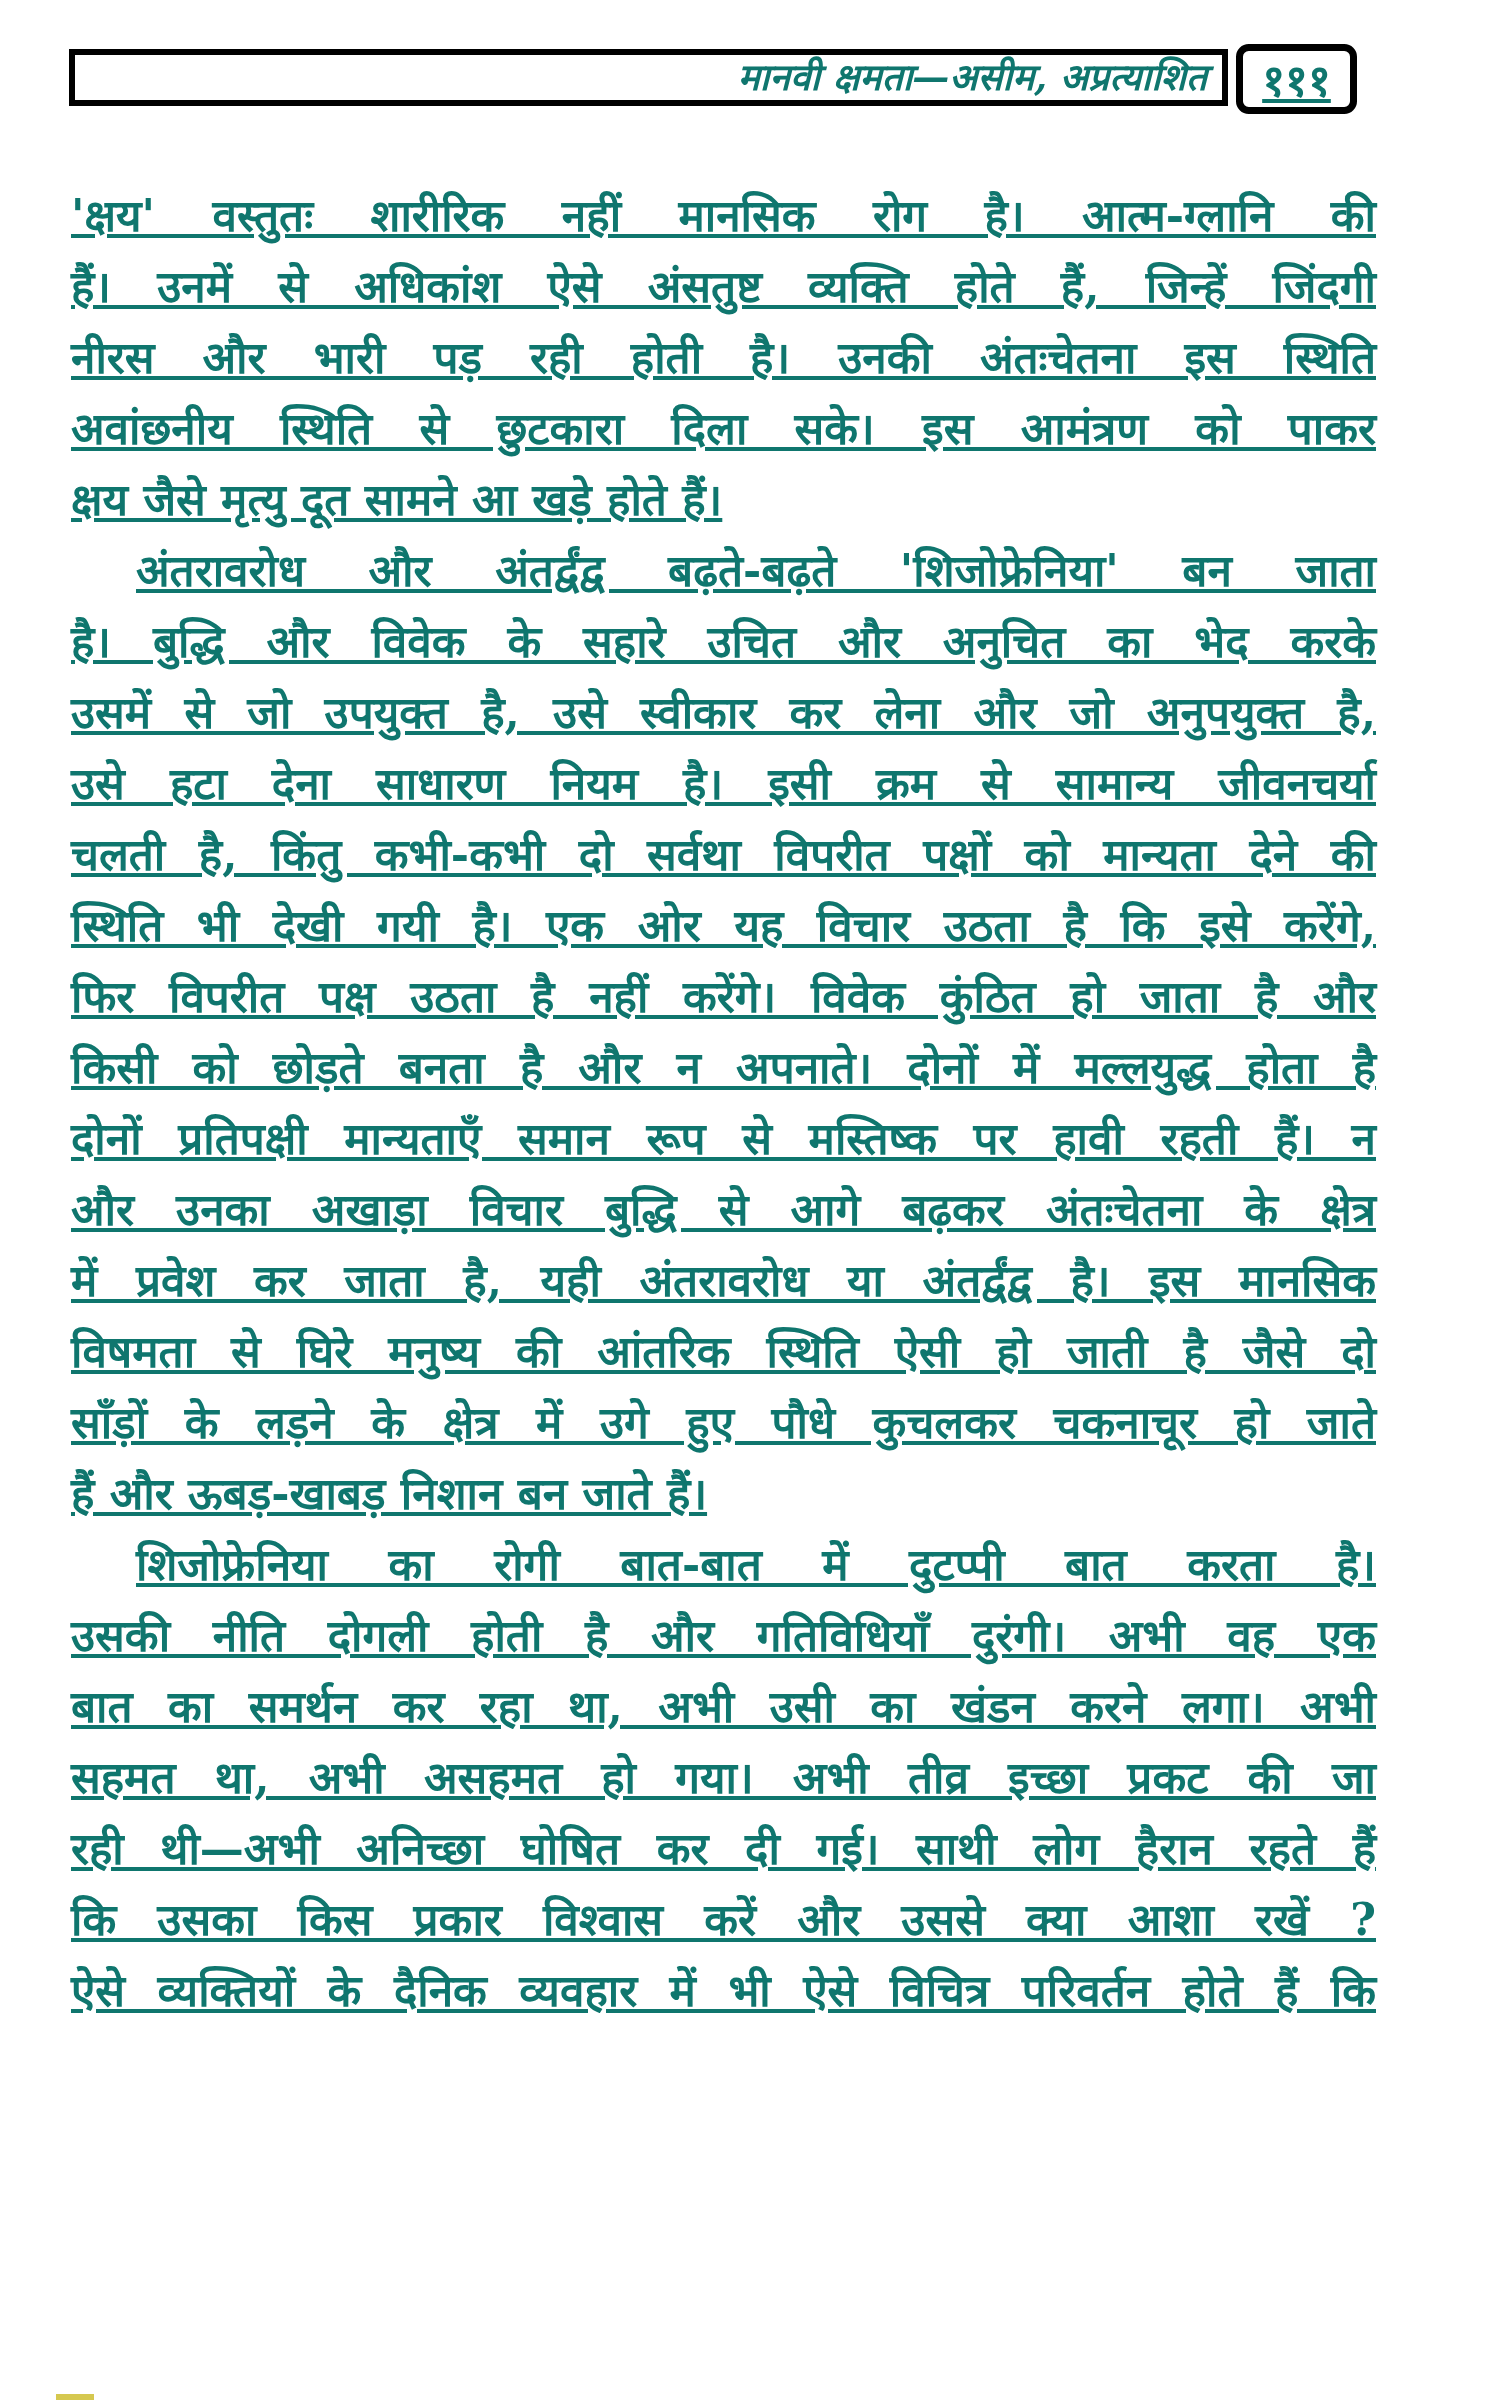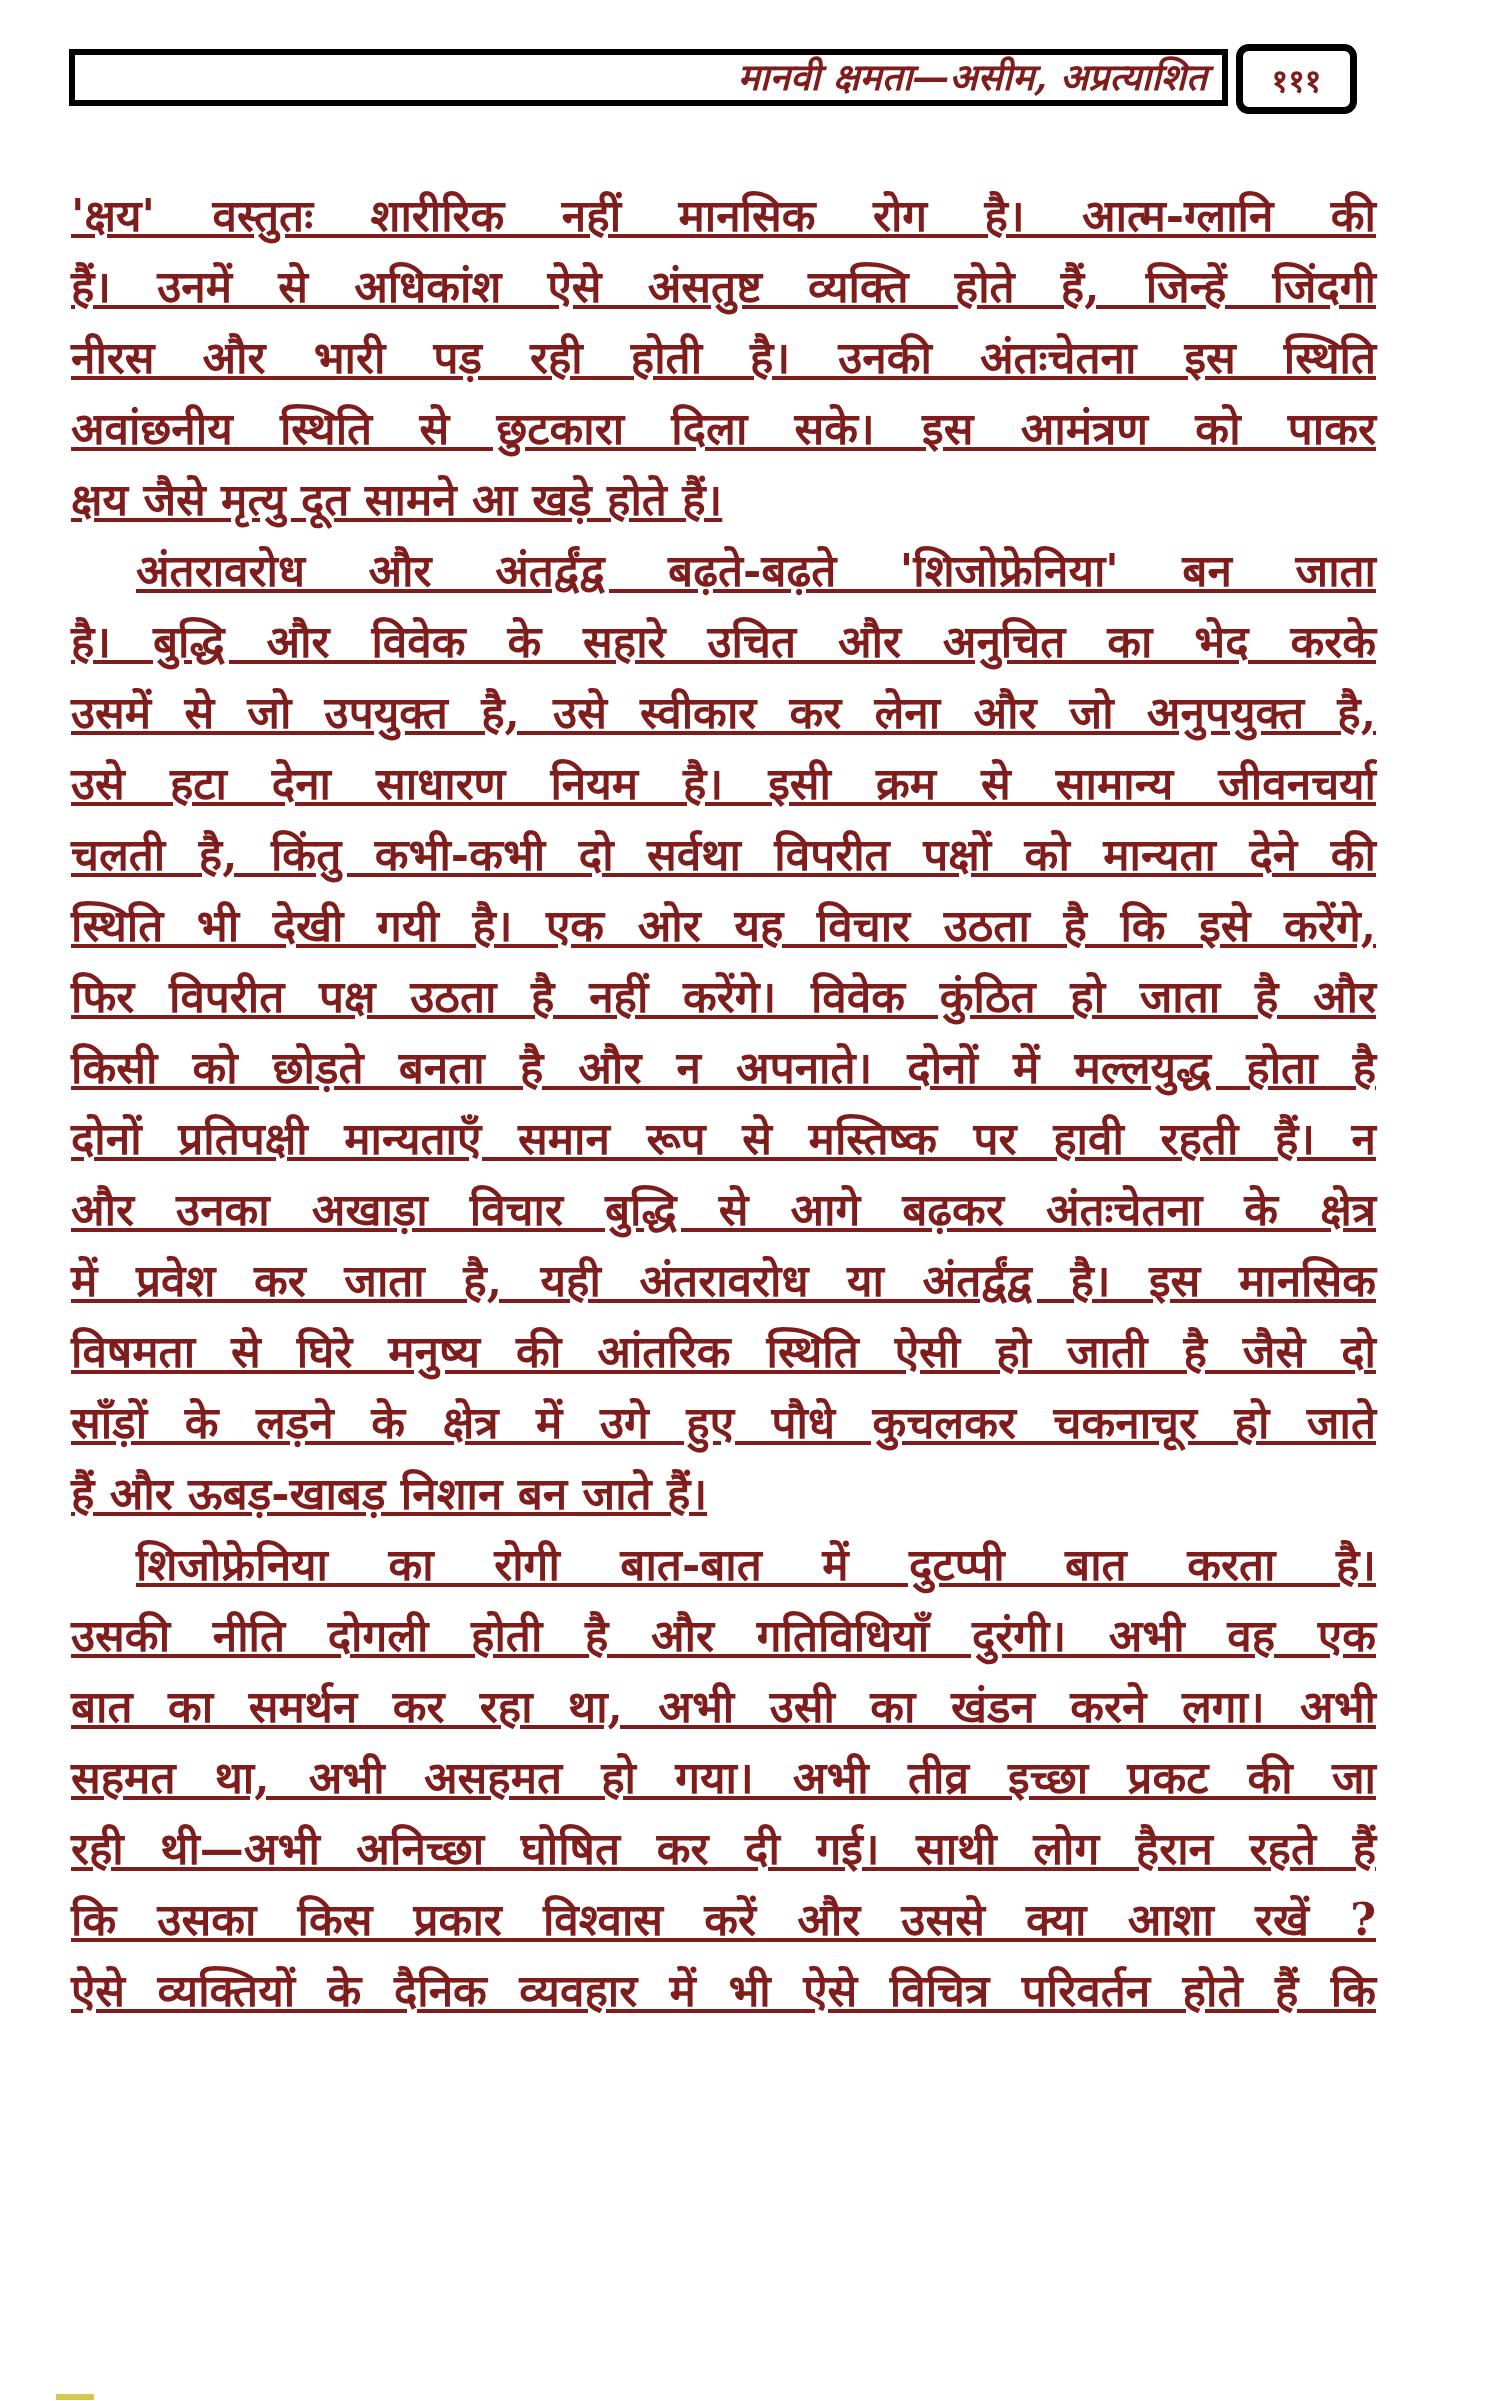--- a/index.html
+++ b/index.html
@@ -7,21 +7,21 @@
     padding: 0;
     background: #ffffff;
   }
   .page {
     position: relative;
     width: 1505px;
     height: 2401px;
     background: #ffffff;
     overflow: hidden;
     font-family: "DejaVu Serif", "Liberation Serif", serif;
-    color: #7f1d1d;
+    color: #0f766e;
   }
   
   .title-box {
     position: absolute;
     left: 69px;
     top: 49px;
     width: 1132px;
     height: 45px;
     border: 6.4px solid #000000;
     display: flex;
@@ -42,22 +42,23 @@
     top: 44px;
     width: 107px;
     height: 56px;
     border: 7.3px solid #000000;
     border-radius: 12.7px;
     display: flex;
     align-items: center;
     justify-content: center;
   }
   .pagenum-text {
-    font-size: 32px;
+    font-size: 44px;
     font-weight: bold;
+    text-decoration: underline;
   }
   
   .body-text {
     position: absolute;
     left: 71px;
     top: 180px;
     width: 1305px;
     text-decoration: underline;
   }
   .line {

